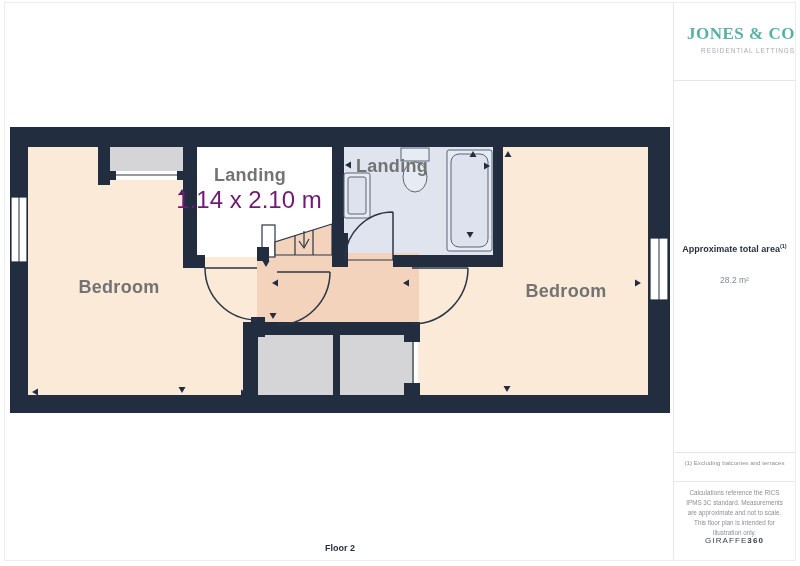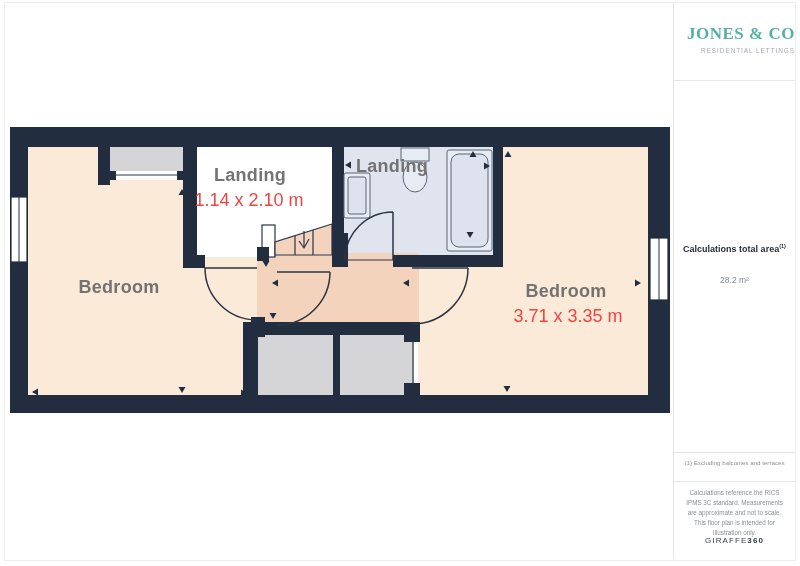--- a/index.html
+++ b/index.html
@@ -22,21 +22,21 @@
   .step{fill:#fff;stroke:#2a3646;stroke-width:1.2;}
   .fixture{fill:#e7ebf3;stroke:#5a6474;stroke-width:1;}
   .fixture-inner{fill:#dde2ee;stroke:#5a6474;stroke-width:1;}
   .window-rect{fill:#fff;stroke:#222e40;stroke-width:1.2;}
   .window-line{stroke:#222e40;stroke-width:1;}
   .arrow{fill:var(--wall);}
 
   .room-label,.room-dims{position:absolute;transform:translate(-50%,-50%);
         white-space:nowrap;text-align:center;}
   .room-label{font-size:18px;font-weight:bold;color:#737373;letter-spacing:.3px;}
-  .room-dims{font-size:18px;color:#ef4444;}
+  .room-dims{font-size:24px;color:#701a75;}
 
   #floor-label{position:absolute;left:10px;top:543px;width:660px;text-align:center;
         font-size:9px;font-weight:bold;color:#27303f;}
 
   
   #sidebar{position:absolute;left:674px;top:0;width:121px;height:566px;}
   .hline{position:absolute;left:0;width:121px;height:1px;background:#e6e6e6;}
   #logo{position:absolute;top:24px;left:0;width:121px;text-align:right;}
   #logo-name{font-family:"Liberation Serif",serif;font-weight:bold;font-size:17px;
         letter-spacing:.5px;color:var(--accent);}
@@ -158,34 +158,34 @@
         <polygon points="263,192 259.5,186 266.5,186"></polygon>
       </g>
     </svg>
   </div>
 
   <div class="room-label" style="left:119px;top:287px;">Bedroom</div>
   <div class="room-label" style="left:250px;top:175px;">Landing</div>
   <div class="room-dims" style="left:249px;top:200px;">1.14 x 2.10 m</div>
   <div class="room-label" style="left:392px;top:166px;">Landing</div>
   <div class="room-label" style="left:566px;top:291px;">Bedroom</div>
-  <div class="room-dims" style="left:568px;top:316px;">3.71 x 3.35 m</div>
 
+  <div id="floor-label">Floor 2</div>
 
   <div id="vdivider"></div>
   <div id="sidebar">
     <div id="logo">
       <div id="logo-name">JONES &amp; CO</div>
       <div id="logo-tagline">RESIDENTIAL LETTINGS</div>
     </div>
     <div class="hline" style="top:80px;"></div>
 
     <div id="area-block">
       <div id="area-title">
-        <span>Calculations total area</span><sup>(1)</sup>
+        <span>Approximate total area</span><sup>(1)</sup>
       </div>
       <div id="area-value">28.2 m²</div>
     </div>
 
     <div class="hline" style="top:452px;"></div>
     <div id="footnote">(1) Excluding balconies and terraces</div>
     <div class="hline" style="top:481px;"></div>
     <div id="disclaimer">Calculations reference the RICS IPMS 3C standard. Measurements are approximate and not to scale. This floor plan is intended for illustration only.</div>
     <div id="watermark">
       <span>GIRAFFE</span><span class="bold">360</span>

